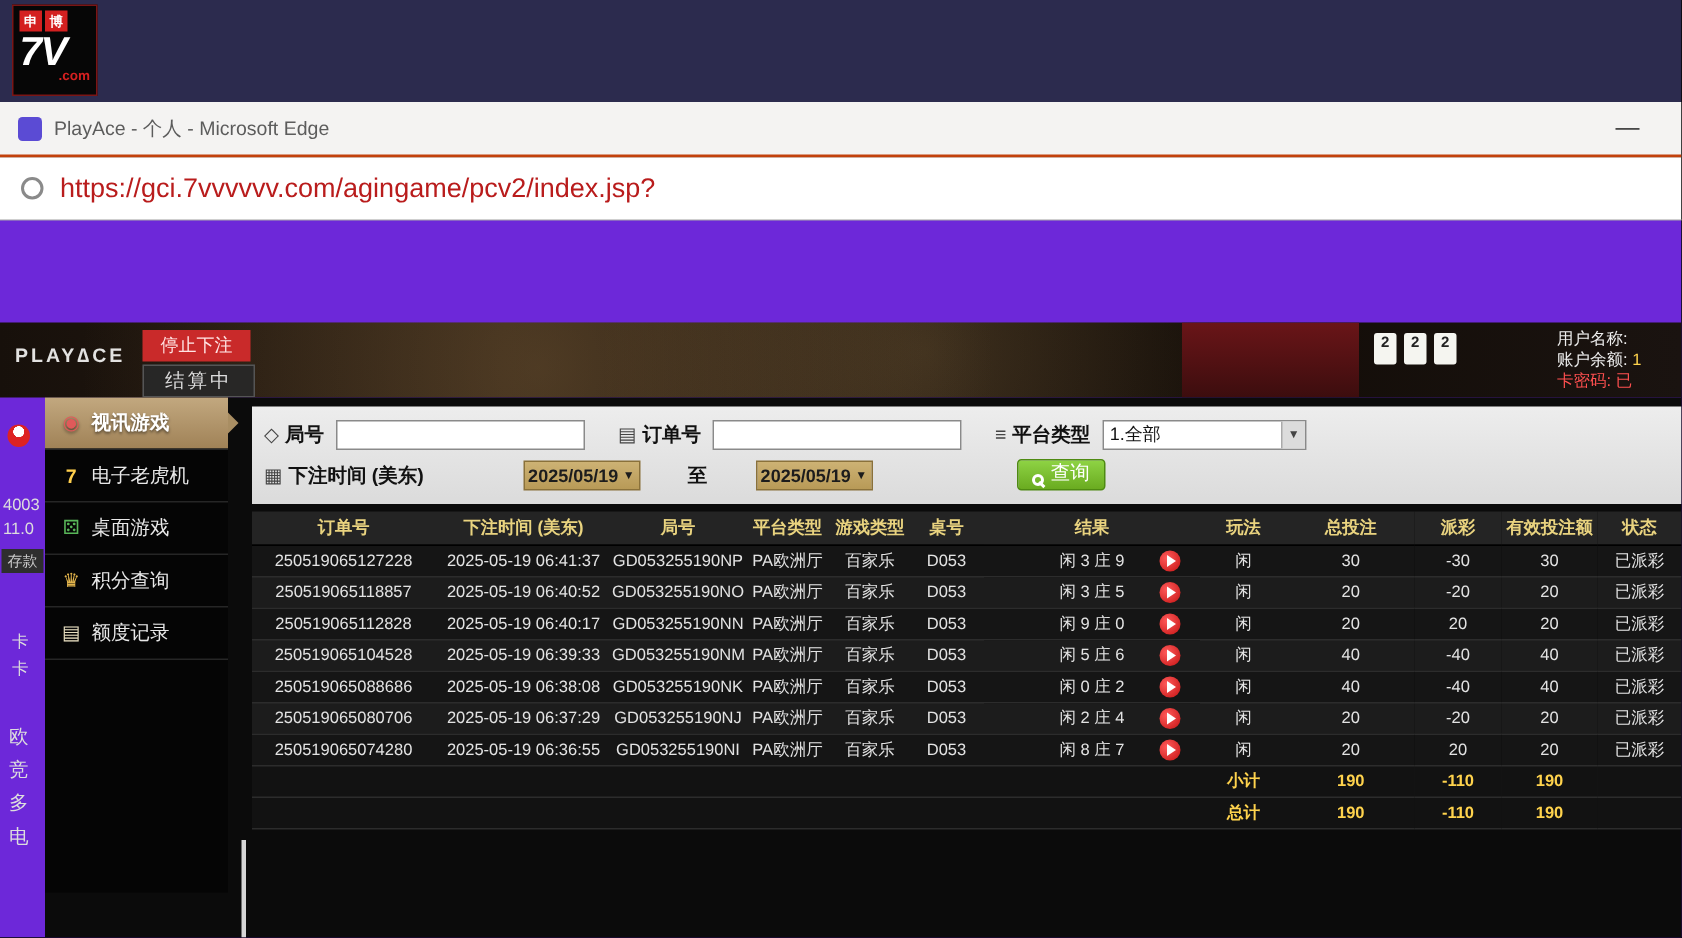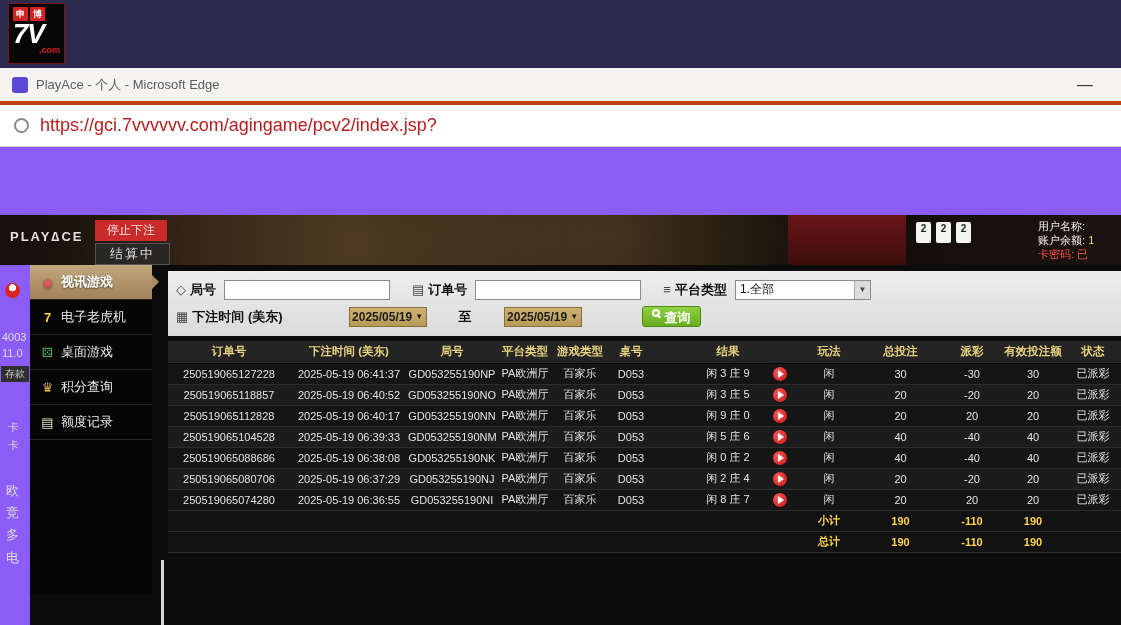--- a/index.html
+++ b/index.html
@@ -11,32 +11,32 @@
   .logo{position:absolute;left:8px;top:3px;width:57px;height:61px;background:#060606;border:1px solid #7a1515;padding:3px 4px;cursor:pointer}
   .logo-badges{display:flex;gap:2px}
   .badge{background:#d42020;color:#fff;font-size:9px;width:15px;height:14px;display:flex;align-items:center;justify-content:center;font-weight:bold}
   .logo-main{color:#fff;font-size:27px;font-weight:bold;font-style:italic;line-height:27px;letter-spacing:-1px}
   .logo-com{color:#d42020;font-size:9px;font-weight:bold;text-align:right;margin-top:-3px}
   .nav-items{display:flex;gap:42px;margin-left:90px}
   .nav-item{color:#fff;font-size:17px;font-weight:bold;cursor:pointer;white-space:nowrap}
   .nav-item.active{color:var(--highlight-yellow,#f2c23e)}
 
   
-  .titlebar{position:absolute;top:68px;left:0;width:100%;height:37px;background:#f4f3f2;display:flex;align-items:center;padding:12px 12px;border-bottom:4px solid #c2410c}
+  .titlebar{position:absolute;top:68px;left:0;width:100%;height:37px;background:#f4f3f2;display:flex;align-items:center;padding:12px 12px;border-bottom:2px solid #c2410c}
   .favicon{width:16px;height:16px;background:#5b4bd4;border-radius:3px;margin-right:8px}
   .title-text{font-size:13px;color:#5c5c5c}
   .min-btn{margin-left:auto;font-size:16px;color:#333;padding:0 16px;cursor:pointer}
 
   
   .urlbar{position:absolute;top:105px;left:0;width:100%;height:42px;background:#fff;display:flex;align-items:center;padding:0 14px;border-bottom:1px solid #cfcfcf}
   .page-icon{width:15px;height:15px;border:2px solid #8a8a8a;border-radius:50%;margin-right:11px;flex-shrink:0}
   .url-text{font-size:18px;color:#b91c1c;cursor:text}
 
   
-  .stage{position:absolute;top:147px;left:0;right:0;bottom:0;background:#8b5cf6}
+  .stage{position:absolute;top:147px;left:0;right:0;bottom:0;background:#6d28d9}
 
   
   .game-strip{position:absolute;top:68px;left:0;right:0;height:50px;overflow:hidden;
     background:
       radial-gradient(circle at 32% 60%, rgba(190,150,90,.25), transparent 40%),
       radial-gradient(circle at 55% 40%, rgba(220,180,110,.18), transparent 35%),
       linear-gradient(90deg,#17100b,#2a1d12 30%,#1c130c 55%,#130d08 75%,#1a1310)}
   .brand{position:absolute;left:10px;top:14px;color:rgba(255,255,255,.88);font-size:13px;font-weight:bold;letter-spacing:2px}
   .stop-btn{position:absolute;left:95px;top:5px;background:var(--stop-red,#c92a2a);color:#ffe3e3;font-size:12px;padding:2px 12px;cursor:pointer}
   .settling{position:absolute;left:95px;top:28px;background:rgba(40,40,40,.92);border:1px solid #555;color:#ddd;font-size:13px;padding:1px 14px;letter-spacing:2px}
@@ -72,21 +72,21 @@
   .f-row{display:flex;align-items:center;height:27px}
   .f-icon{color:#444;font-size:13px;margin-right:4px}
   .f-label{color:#111;font-size:13px;font-weight:bold;margin-right:8px;white-space:nowrap}
   .f-input{width:166px;height:20px;border:1px solid #8a8a8a;background:#fff;margin-right:22px;font-size:12px;padding:0 4px;outline:none}
   .select{width:136px;height:20px;border:1px solid #8a8a8a;background:#fff;display:flex;align-items:center;font-size:12px;color:#111;padding-left:4px;cursor:pointer}
   .sel-arrow{margin-left:auto;width:16px;height:18px;background:#dcdcdc;border-left:1px solid #aaa;display:flex;align-items:center;justify-content:center;font-size:8px;color:#444}
   .date-btn{width:78px;height:20px;background:linear-gradient(180deg,#cdb274,#b89a57);border:1px solid #8a713a;display:flex;align-items:center;justify-content:center;font-size:12px;font-weight:bold;color:#1c1c1c;cursor:pointer;gap:3px}
   .date-btn .dn{font-size:8px}
   .date-from{margin-left:58px}
   .to-label{margin:0 32px;font-weight:bold;font-size:13px;color:#111}
-  .search-btn{display:flex;align-items:flex-start;gap:5px;background:linear-gradient(180deg,#8ed344,var(--accent-green,#66a81e));border:1px solid #4e8a12;border-radius:3px;color:#fff;font-size:13px;font-weight:bold;padding:2px 9px;cursor:pointer;height:21px;margin-left:60px}
+  .search-btn{display:flex;align-items:flex-end;gap:5px;background:linear-gradient(180deg,#8ed344,var(--accent-green,#66a81e));border:1px solid #4e8a12;border-radius:3px;color:#fff;font-size:13px;font-weight:normal;padding:2px 9px;cursor:pointer;height:21px;margin-left:96px}
   .mag{width:8px;height:8px;border:2px solid #fff;border-radius:50%;position:relative;display:inline-block}
   .mag::after{content:"";position:absolute;width:5px;height:2px;background:#fff;transform:rotate(45deg);right:-3px;bottom:-2px}
 
   
   .records{width:100%;border-collapse:collapse;table-layout:fixed;margin-top:5px}
   .records th{background:#242424;color:var(--header-gold,#e9d37f);font-size:11.5px;font-weight:bold;height:22px;border-bottom:1px solid #000;white-space:nowrap;overflow:visible}
   .records td{color:#e3e3e3;font-size:11px;text-align:center;height:21px;border-bottom:1px solid #2c2c2c;white-space:nowrap;overflow:visible}
   .records tbody tr:nth-child(odd){background:#151515}
   .records tbody tr:nth-child(even){background:#1c1c1c}
   .records tr.total-row td{color:var(--total-yellow,#ffd34d);font-weight:bold;background:#121212}

